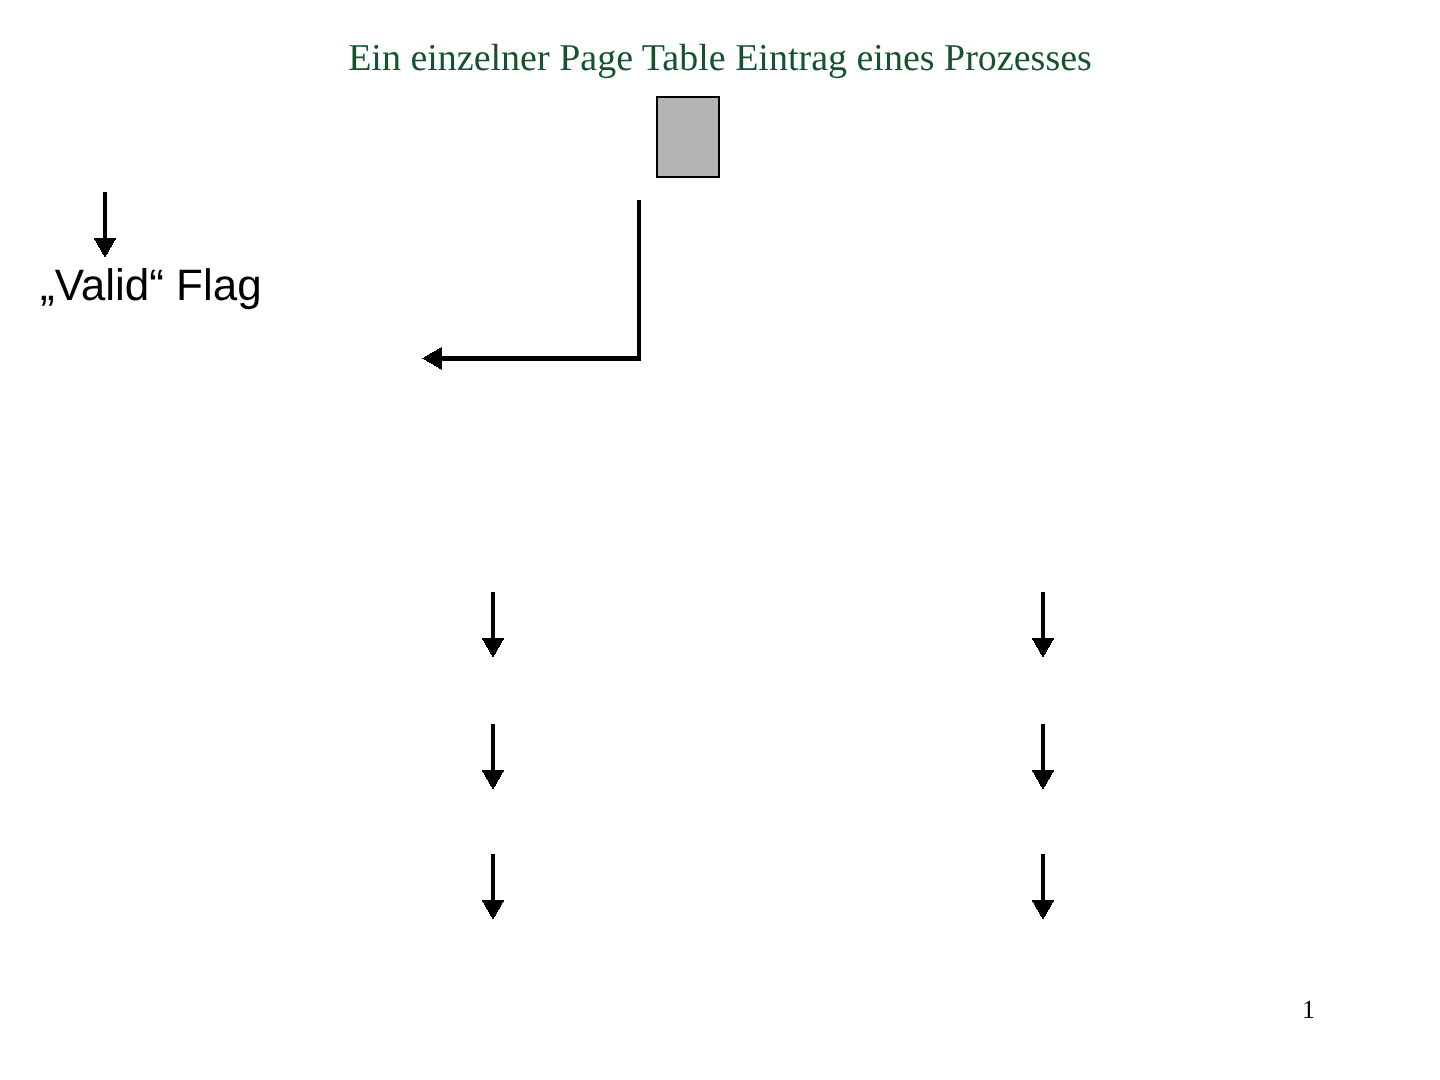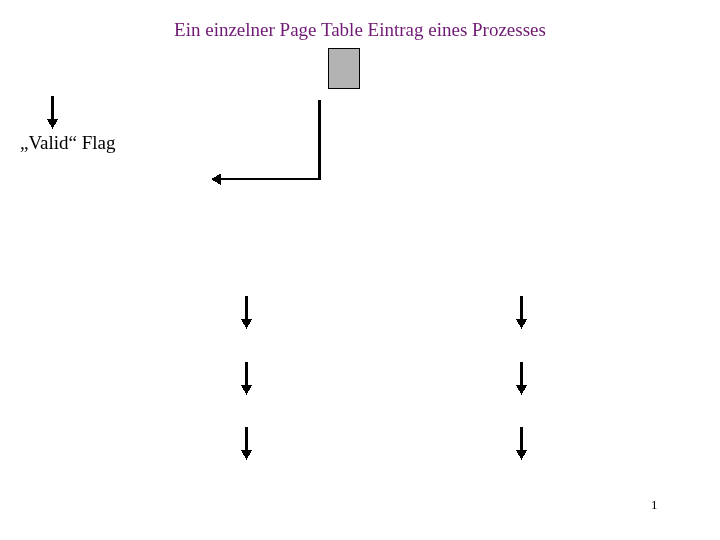--- a/index.html
+++ b/index.html
@@ -18,33 +18,33 @@
   }
   #slide-title {
     position: absolute;
     left: 0;
     top: 18px;
     width: 720px;
     text-align: center;
     font-family: "Liberation Serif", "DejaVu Serif", serif;
     font-size: 19px;
     line-height: 24px;
-    color: #701a75;
+    color: #14532d;
     white-space: nowrap;
   }
   .pte-box {
     position: absolute;
     box-sizing: border-box;
     background: #b3b3b3;
     border: 1px solid #000000;
   }
   .label-text {
     position: absolute;
-    font-family: Liberation Serif, serif;
-    font-size: 19px;
+    font-family: Liberation Sans, sans-serif;
+    font-size: 22px;
     line-height: 22px;
     color: #000000;
     white-space: nowrap;
   }
   .page-number {
     position: absolute;
     font-family: "Liberation Serif", "DejaVu Serif", serif;
     font-size: 13px;
     line-height: 15px;
     color: #000000;

